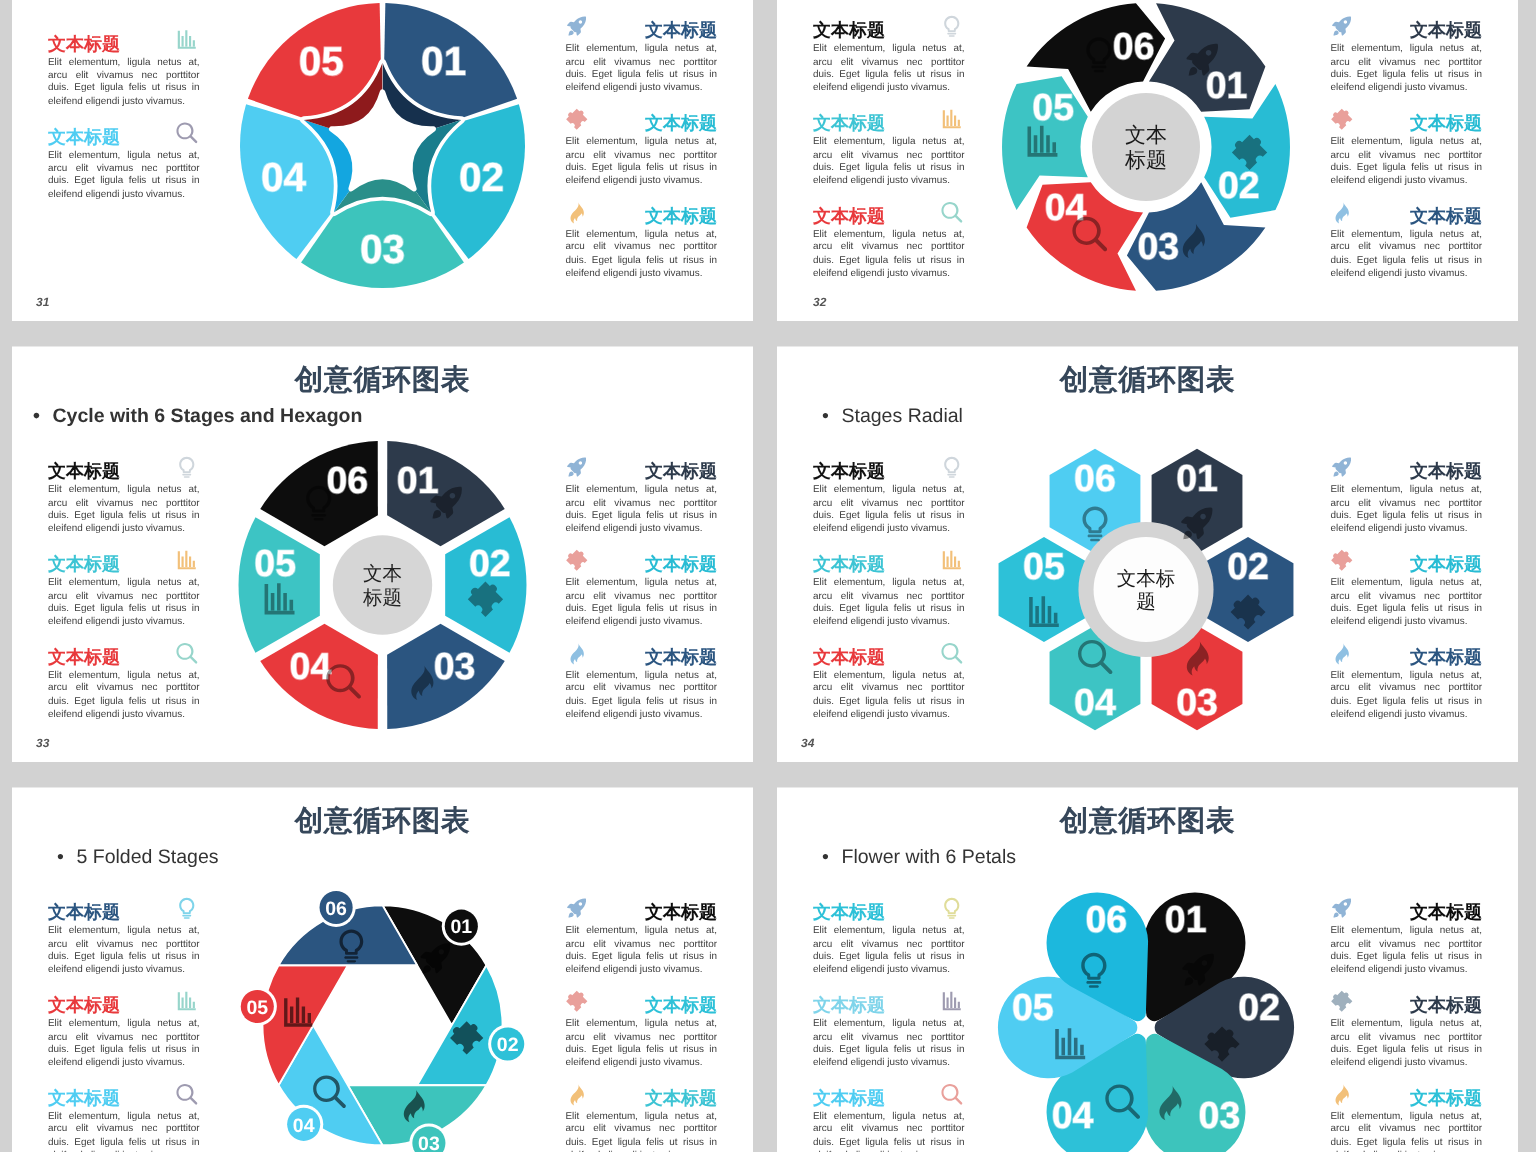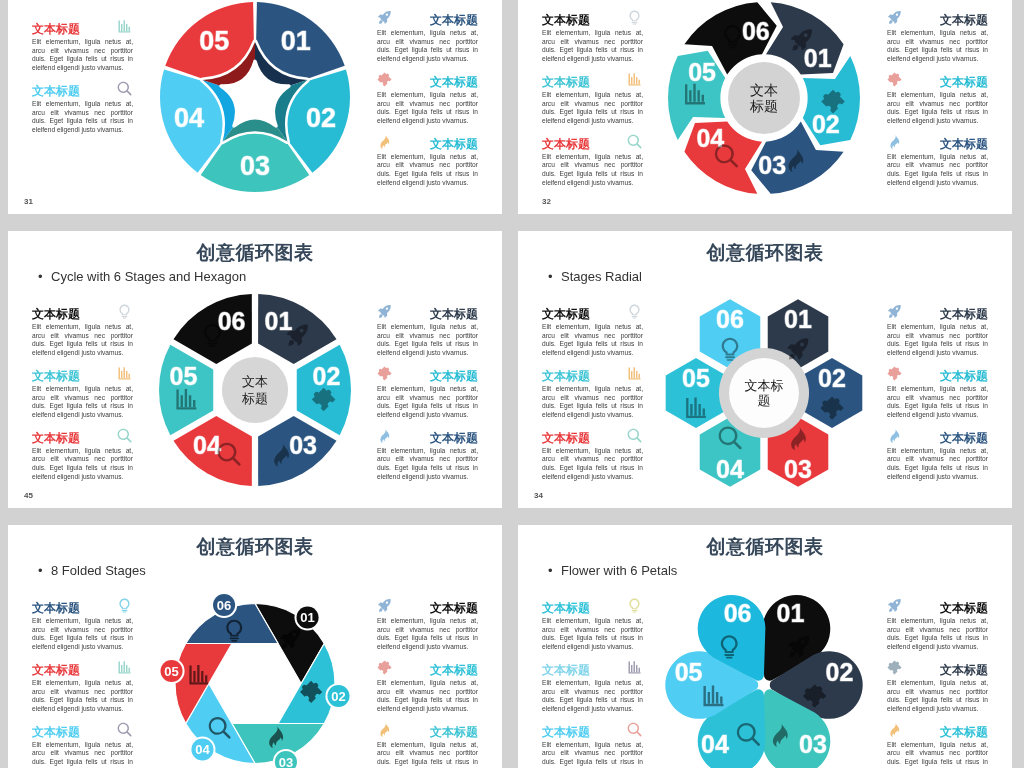--- a/index.html
+++ b/index.html
@@ -4,21 +4,21 @@
 <title>Slide Thumbnails</title>
 <style>
   html,body{margin:0;padding:0;}
   body{width:1024px;height:768px;background:#d2d2d2;overflow:hidden;
        font-family:"Liberation Sans",sans-serif;}
   .slide{position:absolute;background:#fff;overflow:hidden;}
   .s-title{position:absolute;left:0;right:0;text-align:center;
            font-size:19px;font-weight:bold;color:#36475a;letter-spacing:0.5px;}
   .s-sub{position:absolute;font-size:13px;color:#333;}
   .s-sub .bull{display:inline-block;width:13px;}
-  .s-num{position:absolute;font-size:8px;color:#555;font-weight:bold;}
+  .s-num{position:absolute;font-size:8px;color:#555;font-weight:bold;font-style:italic;}
   .col{position:absolute;width:101px;}
   .item{position:relative;}
   .it-head{font-size:12px;font-weight:bold;line-height:13px;white-space:nowrap;}
   .it-body{font-size:6.6px;line-height:8.7px;color:#3c3c3c;text-align:justify;
            margin-top:2px;}
   .it-ico{position:absolute;top:-4px;width:16px;height:16px;}
   .left .it-head{text-align:left;}
   .left .it-ico{right:0;}
   .right .it-head{text-align:right;}
   .right .it-ico{left:0;}
@@ -211,22 +211,22 @@
           </g>
           <text x="237.81" y="94.3" text-anchor="middle" dominant-baseline="central" font-family="&quot;Liberation Sans&quot;,sans-serif" font-size="25" font-weight="bold" fill="#ffffff" stroke="#ffffff" stroke-width="1.1" paint-order="stroke" stroke-linejoin="round" stroke-opacity="0.45">06</text>
           <g transform="translate(202.14,86.93) scale(1.04)">
             <path d="M12 .9C7.5.9 3.9 4.5 3.9 9c0 2.9 1.5 5.4 3.8 6.8v1.4c0 .5.4.9.9.9h6.8c.5 0 .9-.4.9-.9v-1.4c2.3-1.4 3.8-3.9 3.8-6.8 0-4.5-3.6-8.1-8.1-8.1zm0 2.2c3.3 0 5.9 2.6 5.9 5.9 0 2.3-1.3 4.2-3.1 5.2-.3.2-.5.5-.5.9v1.1H9.7v-1.1c0-.4-.2-.7-.5-.9C7.4 13.2 6.1 11.3 6.1 9c0-3.3 2.6-5.9 5.9-5.9zM8.0 19.0c-.4 0-.8.4-.8.9s.4.9.8.9h8.0c.4 0 .8-.4.8-.9s-.4-.9-.8-.9H8.0zm1.6 2.7c-.4 0-.8.4-.8.8s.4.8.8.8h4.8c.4 0 .8-.4.8-.8s-.4-.8-.8-.8H9.6z" fill="rgba(0,0,0,0.40)"></path>
           </g>
         </g>
       </svg>
     </div>
     <div class="slide" style="left: 8px; top: 231px; width: 494px; height: 277px;">
       <div class="s-title" style="top: 9px;">创意循环图表</div>
-      <div class="s-sub" style="left: 30px; top: 38px;"><span class="bull">•</span><span>Cycle with 6 Stages and Hexagon</span></div>
-      <div class="s-num" style="left: 16px; bottom: 8px;">45</div>
+      <div class="s-sub" style="left: 14px; top: 38px; font-weight: bold;"><span class="bull">•</span><span>Cycle with 6 Stages and Hexagon</span></div>
+      <div class="s-num" style="left: 16px; bottom: 8px;">33</div>
       <div class="col left" style="left: 24px; top: 77px;">
         <div class="item left">
           <div class="it-head" style="color: rgb(17, 17, 17);">文本标题</div>
           <div class="it-ico">
             <svg viewBox="0 0 24 24" width="15" height="15">
               <path d="M12 .9C7.5.9 3.9 4.5 3.9 9c0 2.9 1.5 5.4 3.8 6.8v1.4c0 .5.4.9.9.9h6.8c.5 0 .9-.4.9-.9v-1.4c2.3-1.4 3.8-3.9 3.8-6.8 0-4.5-3.6-8.1-8.1-8.1zm0 2.2c3.3 0 5.9 2.6 5.9 5.9 0 2.3-1.3 4.2-3.1 5.2-.3.2-.5.5-.5.9v1.1H9.7v-1.1c0-.4-.2-.7-.5-.9C7.4 13.2 6.1 11.3 6.1 9c0-3.3 2.6-5.9 5.9-5.9zM8.0 19.0c-.4 0-.8.4-.8.9s.4.9.8.9h8.0c.4 0 .8-.4.8-.9s-.4-.9-.8-.9H8.0zm1.6 2.7c-.4 0-.8.4-.8.8s.4.8.8.8h4.8c.4 0 .8-.4.8-.8s-.4-.8-.8-.8H9.6z" fill="#cfd6dc"></path>
             </svg>
           </div>
           <div class="it-body">Elit elementum, ligula netus at, arcu elit vivamus nec porttitor duis. Eget ligula felis ut risus in eleifend eligendi justo vivamus.</div>
         </div>
@@ -412,21 +412,21 @@
           </g>
           <text x="211.99" y="88.41" text-anchor="middle" dominant-baseline="central" font-family="&quot;Liberation Sans&quot;,sans-serif" font-size="25" font-weight="bold" fill="#ffffff" stroke="#ffffff" stroke-width="1.1" paint-order="stroke" stroke-linejoin="round" stroke-opacity="0.45">06</text>
           <g transform="translate(199.64,105.78) scale(1.03)">
             <path d="M12 .9C7.5.9 3.9 4.5 3.9 9c0 2.9 1.5 5.4 3.8 6.8v1.4c0 .5.4.9.9.9h6.8c.5 0 .9-.4.9-.9v-1.4c2.3-1.4 3.8-3.9 3.8-6.8 0-4.5-3.6-8.1-8.1-8.1zm0 2.2c3.3 0 5.9 2.6 5.9 5.9 0 2.3-1.3 4.2-3.1 5.2-.3.2-.5.5-.5.9v1.1H9.7v-1.1c0-.4-.2-.7-.5-.9C7.4 13.2 6.1 11.3 6.1 9c0-3.3 2.6-5.9 5.9-5.9zM8.0 19.0c-.4 0-.8.4-.8.9s.4.9.8.9h8.0c.4 0 .8-.4.8-.9s-.4-.9-.8-.9H8.0zm1.6 2.7c-.4 0-.8.4-.8.8s.4.8.8.8h4.8c.4 0 .8-.4.8-.8s-.4-.8-.8-.8H9.6z" fill="rgba(0,0,0,0.40)"></path>
           </g>
         </g>
       </svg>
     </div>
     <div class="slide" style="left: 8px; top: 525px; width: 494px; height: 277px;">
       <div class="s-title" style="top: 9px;">创意循环图表</div>
-      <div class="s-sub" style="left: 30px; top: 38px;"><span class="bull">•</span><span>8 Folded Stages</span></div>
+      <div class="s-sub" style="left: 30px; top: 38px;"><span class="bull">•</span><span>5 Folded Stages</span></div>
       <div class="col left" style="left: 24px; top: 77px;">
         <div class="item left">
           <div class="it-head" style="color: rgb(43, 85, 128);">文本标题</div>
           <div class="it-ico">
             <svg viewBox="0 0 24 24" width="15" height="15">
               <path d="M12 .9C7.5.9 3.9 4.5 3.9 9c0 2.9 1.5 5.4 3.8 6.8v1.4c0 .5.4.9.9.9h6.8c.5 0 .9-.4.9-.9v-1.4c2.3-1.4 3.8-3.9 3.8-6.8 0-4.5-3.6-8.1-8.1-8.1zm0 2.2c3.3 0 5.9 2.6 5.9 5.9 0 2.3-1.3 4.2-3.1 5.2-.3.2-.5.5-.5.9v1.1H9.7v-1.1c0-.4-.2-.7-.5-.9C7.4 13.2 6.1 11.3 6.1 9c0-3.3 2.6-5.9 5.9-5.9zM8.0 19.0c-.4 0-.8.4-.8.9s.4.9.8.9h8.0c.4 0 .8-.4.8-.9s-.4-.9-.8-.9H8.0zm1.6 2.7c-.4 0-.8.4-.8.8s.4.8.8.8h4.8c.4 0 .8-.4.8-.8s-.4-.8-.8-.8H9.6z" fill="#7fd4ea"></path>
             </svg>
           </div>
           <div class="it-body">Elit elementum, ligula netus at, arcu elit vivamus nec porttitor duis. Eget ligula felis ut risus in eleifend eligendi justo vivamus.</div>
         </div>

